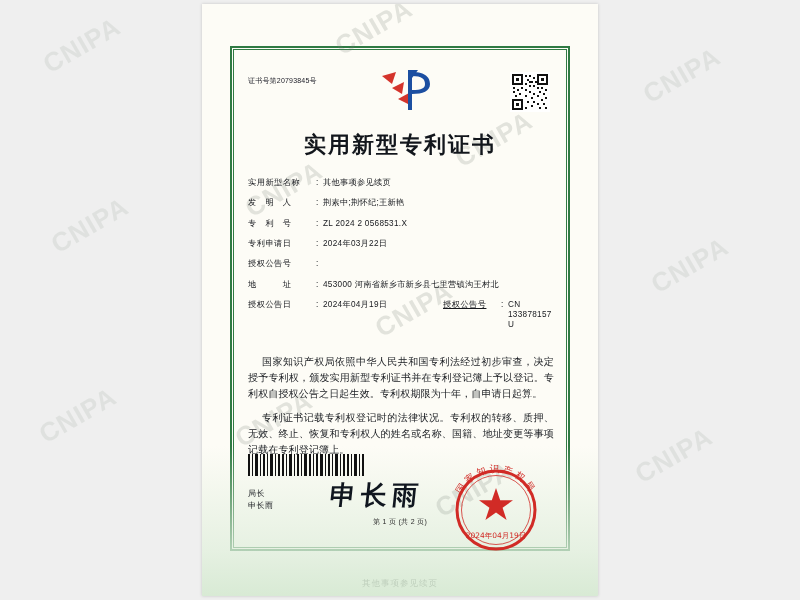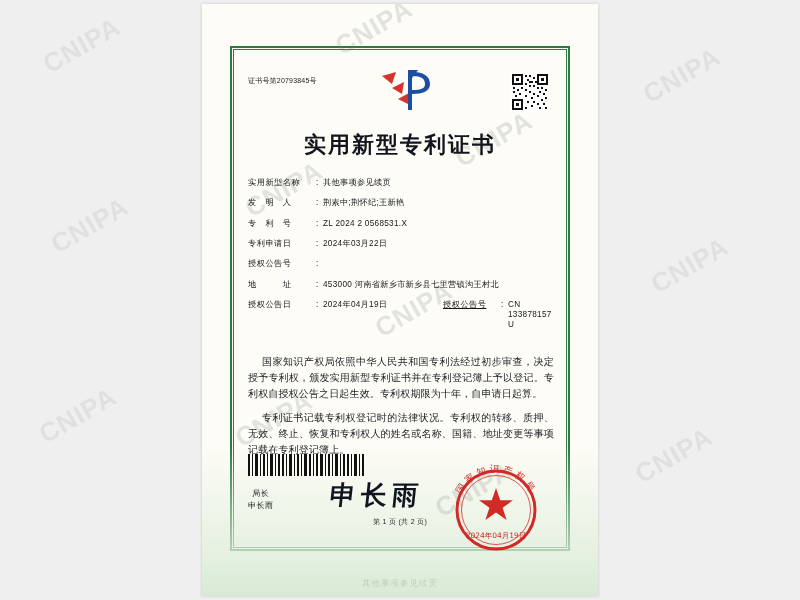--- a/index.html
+++ b/index.html
@@ -154,21 +154,20 @@
     height: 22px;
   }
   .sig-block {
     position: absolute;
     left: 18px;
     top: 442px;
     font-size: 8px;
     color: #16181d;
     line-height: 1.45;
     letter-spacing: 0.5px;
-    text-align: center;
   }
   .handwriting {
     position: absolute;
     left: 100px;
     top: 432px;
     font-family: "DejaVu Serif", serif;
     font-size: 26px;
     color: #10161f;
     letter-spacing: 5px;
     transform: skewX(-6deg);

